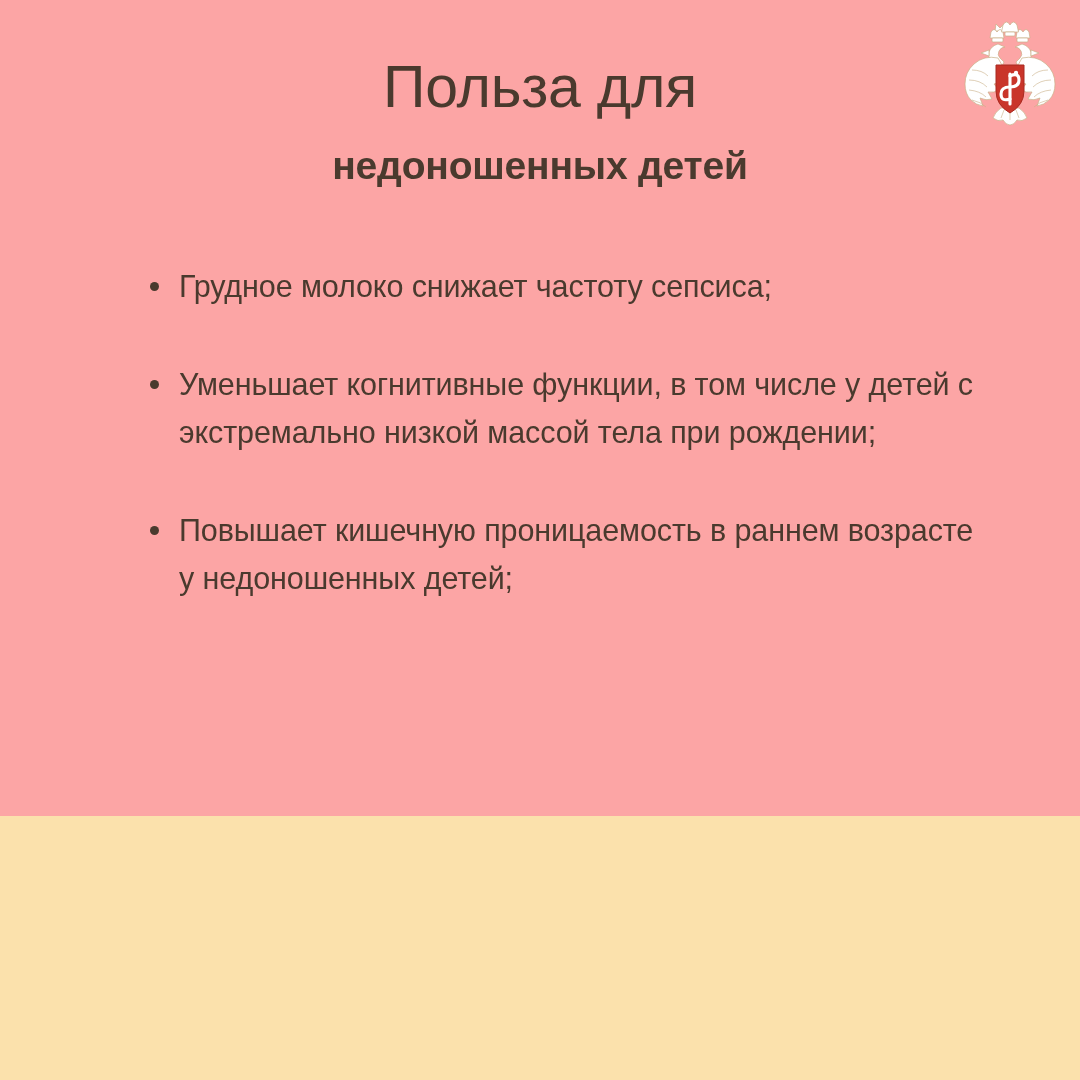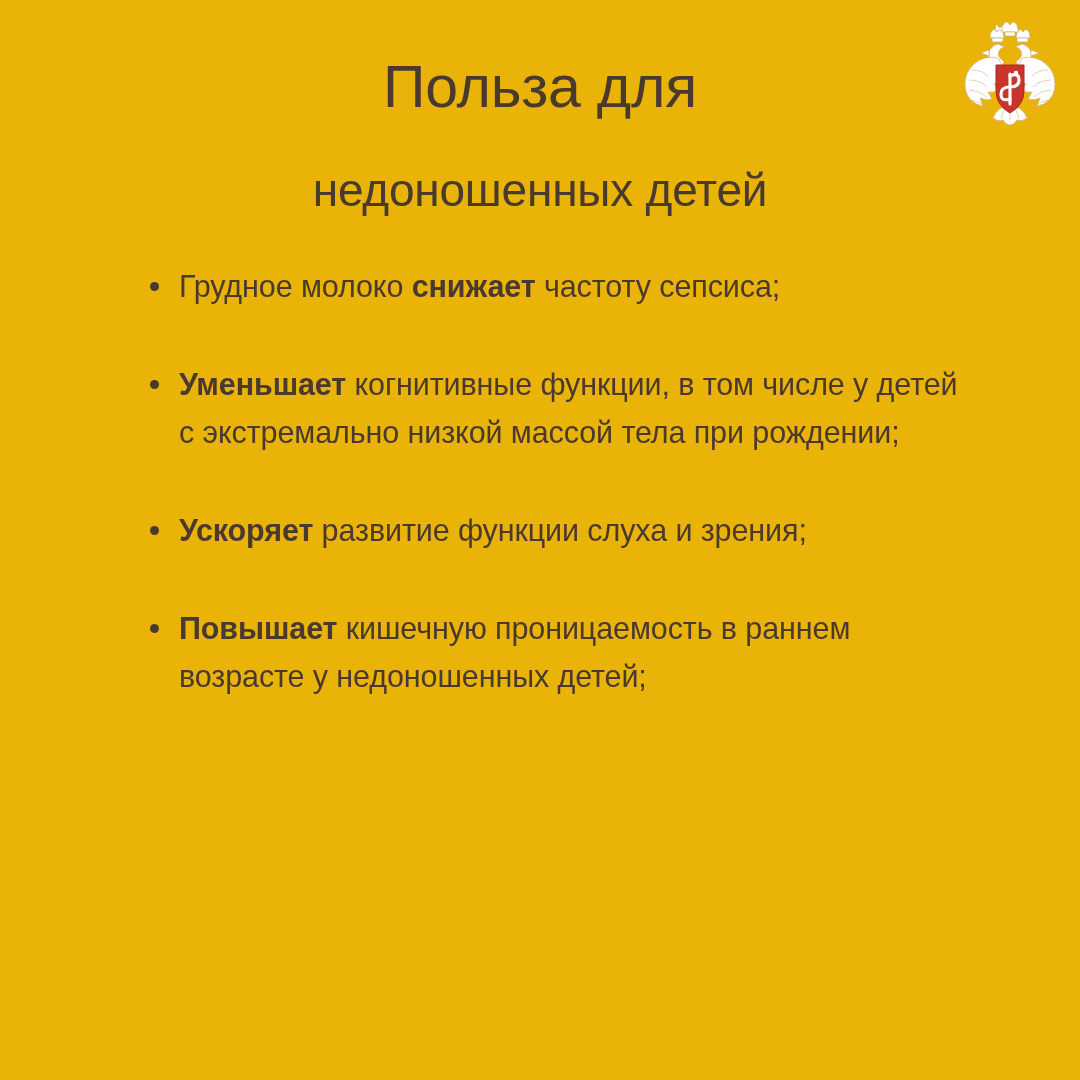--- a/index.html
+++ b/index.html
@@ -12,22 +12,22 @@
     width: 1080px;
     height: 1080px;
     overflow: hidden;
     font-family: "Liberation Sans", "DejaVu Sans", sans-serif;
     background: #fbe1ac;
   }
 
   .poster {
     position: relative;
     width: 1080px;
-    height: 1080px;
-    background: #eab308;
+    height: 816px;
+    background: #fca5a5;
     box-sizing: border-box;
   }
 
   
   .emblem {
     position: absolute;
     top: 18px;
     right: 18px;
     width: 104px;
     height: 112px;
@@ -51,24 +51,23 @@
     color: #4a3a2e;
     letter-spacing: -0.2px;
     white-space: nowrap;
   }
   .title-line-1 {
     font-size: 59px;
     font-weight: 400;
     line-height: 78px;
   }
   .title-line-2 {
-    font-size: 46px;
-    font-weight: 400;
+    font-size: 39px;
+    font-weight: 700;
     line-height: 80px;
-    margin-top: 24px;
   }
 
   
   .bullet-list {
     position: absolute;
     top: 262px;
     left: 146px;
     width: 830px;
     margin: 0;
     padding: 0;
@@ -97,21 +96,21 @@
     height: 9px;
     border-radius: 50%;
     background: #4a3a2e;
   }
 
   .bullet-text {
     display: block;
   }
   .bullet-text b,
   .bullet-text strong {
-    font-weight: 700;
+    font-weight: 400;
     text-align: center;
   }
 </style>
 </head>
 <body>
 
 <div class="poster">
 
   <div class="emblem">
     <svg viewBox="0 0 104 112" xmlns="http://www.w3.org/2000/svg" aria-hidden="true">
@@ -176,21 +175,17 @@
     <li class="bullet-item">
       <span class="bullet-dot"></span>
       <span class="bullet-text">Грудное молоко <b>снижает</b> частоту сепсиса;</span>
     </li>
     <li class="bullet-item">
       <span class="bullet-dot"></span>
       <span class="bullet-text"><b>Уменьшает</b> когнитивные функции, в том числе у детей с экстремально низкой массой тела при рождении;</span>
     </li>
     <li class="bullet-item">
       <span class="bullet-dot"></span>
-      <span class="bullet-text"><b>Ускоряет</b> развитие функции слуха и зрения;</span>
-    </li>
-    <li class="bullet-item">
-      <span class="bullet-dot"></span>
       <span class="bullet-text"><b>Повышает</b> кишечную проницаемость в раннем возрасте у недоношенных детей;</span>
     </li>
   </ul>
 
 </div>
 
 </body></html>

